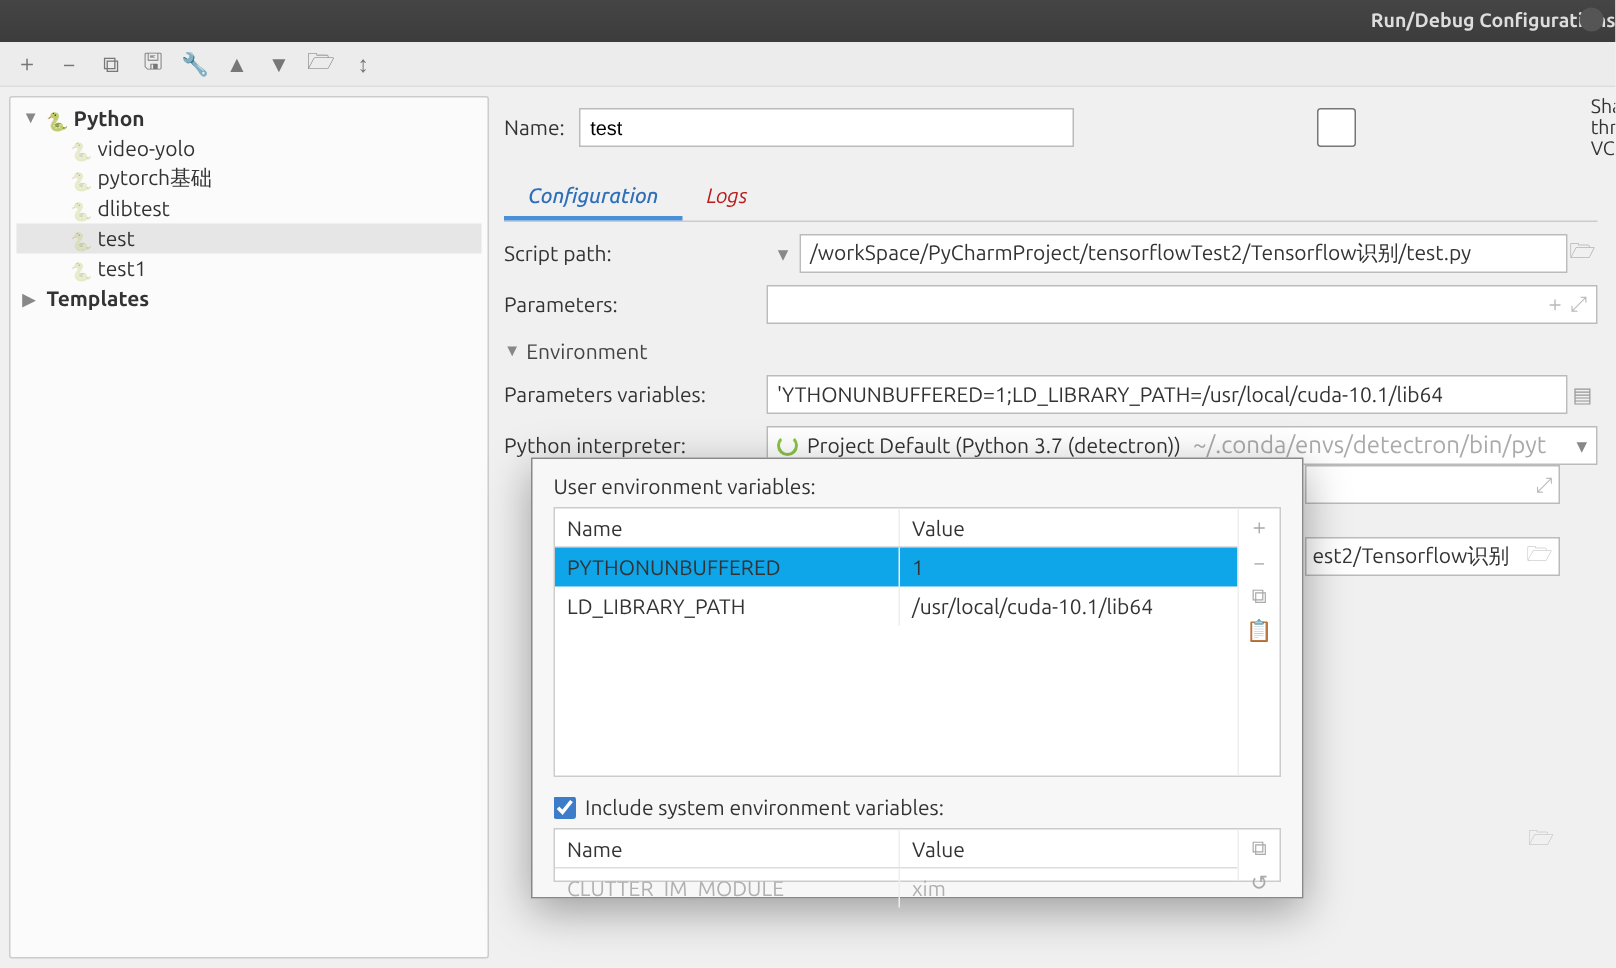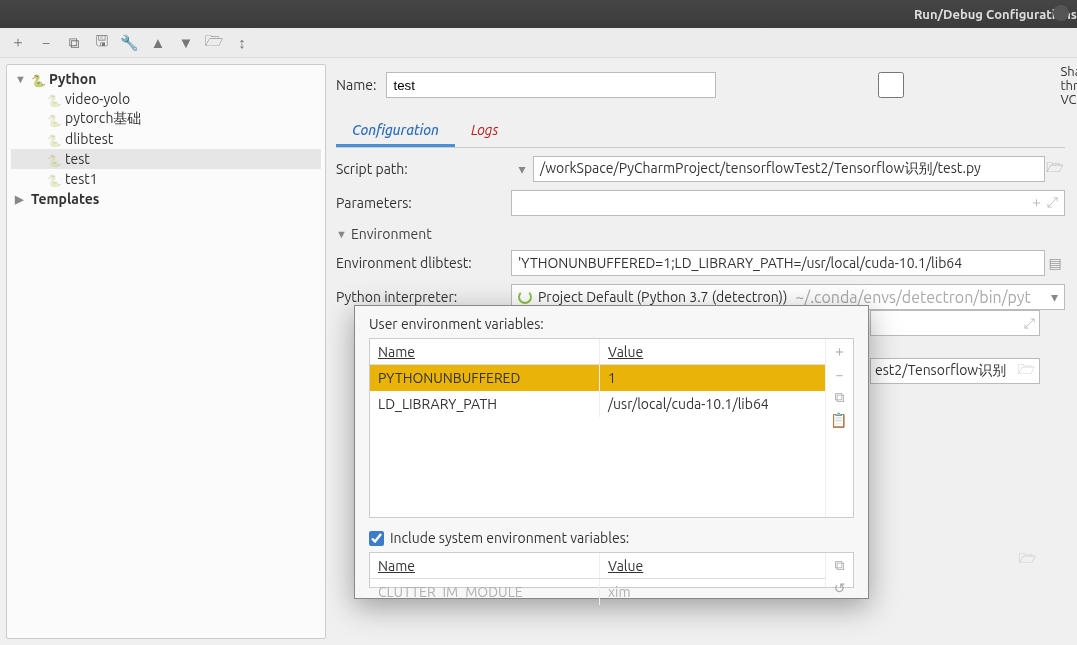--- a/index.html
+++ b/index.html
@@ -47,25 +47,25 @@
 .interp-path { color: #aaa; margin-left: 8px; font-size: 16px; }
 .trail-icon { width: 20px; color: #999; text-align: center; }
 
 
 .env-dialog { position: absolute; top: 305px; left: 354px; width: 515px; background: #f7f7f7; border: 1px solid #888; box-shadow: 0 8px 28px rgba(0,0,0,.35); }
 .env-title { height: 28px; background: linear-gradient(#4b4b4b,#3a3a3a); color: #eee; display: flex; align-items: center; justify-content: center; font-weight: bold; font-size: 13px; position: relative; }
 .env-title .close { position: absolute; right: 6px; top: 5px; width: 16px; height: 16px; border-radius: 50%; background: #e46a3c; display: flex; align-items: center; justify-content: center; color: #5b2a12; font-size: 11px; }
 .env-body { padding: 10px 14px; }
 .env-table-wrap { display: flex; border: 1px solid #ccc; background: #fff; margin-top: 6px; }
 .env-table { flex: 1; }
-.env-hdr { display: flex; border-bottom: 1px solid #ddd; height: 26px; align-items: center; text-decoration: underline; }
+.env-hdr { display: flex; border-bottom: 1px solid #ddd; height: 26px; align-items: center; }
 .env-col1 { width: 230px; padding-left: 8px; border-right: 1px solid #eee; height: 100%; display: flex; align-items: center; }
 .env-col2 { flex: 1; padding-left: 8px; height: 100%; display: flex; align-items: center; }
 .env-row { display: flex; height: 26px; align-items: center; }
-.env-row.selected { background: #eab308; }
+.env-row.selected { background: #0ea5e9; }
 .env-side { width: 28px; border-left: 1px solid #eee; display: flex; flex-direction: column; align-items: center; padding-top: 4px; gap: 6px; color: #aaa; }
 .env-side span { cursor: default; }
 .chk-row { display: flex; align-items: center; gap: 6px; margin: 12px 0 6px; }
 .chk-row input { accent-color: #3d7cc9; width: 15px; height: 15px; }
 
 .truncate { overflow: hidden; text-overflow: clip; white-space: nowrap; }
 .dim-text { color: #b0b0b0; }
 
 
 .peek-right { position: absolute; left: 870px; display: flex; align-items: center; height: 26px; border: 1px solid #bbb; background: #fff; padding: 0 4px; }
@@ -160,21 +160,21 @@
           <span style="margin-left:auto;color:#bbb">＋ ⤢</span>
         </div>
     </div>
 
     <div class="section-hdr">
         <span style="color:#888;font-size:11px">▼</span>
         <span>Environment</span>
       </div>
 
     <div class="field-row">
-      <div class="field-label">Environment dlibtest:</div>
+      <div class="field-label">Parameters variables:</div>
       <div class="field-input truncate">
           <span>'YTHONUNBUFFERED=1;LD_LIBRARY_PATH=/usr/local/cuda-10.1/lib64</span>
         </div>
       <div class="trail-icon">▤</div>
     </div>
 
     <div class="field-row">
       <div class="field-label">Python interpreter:</div>
       <div class="field-input truncate">
         <span class="spinner"></span>

